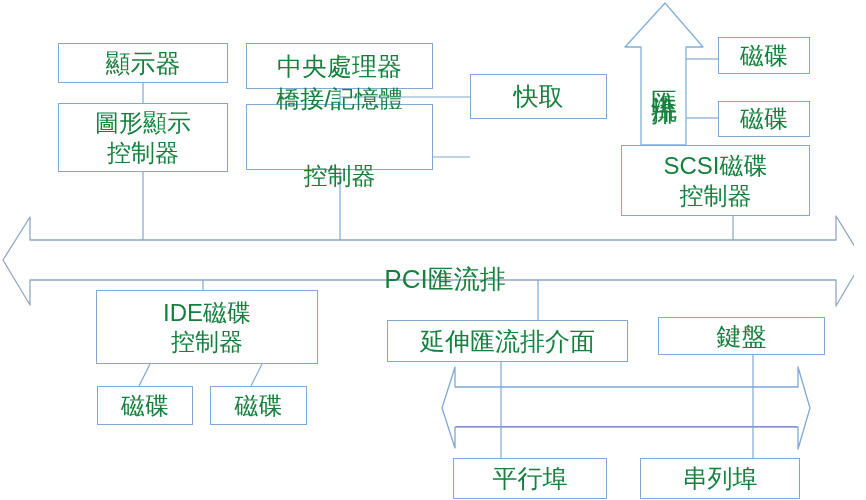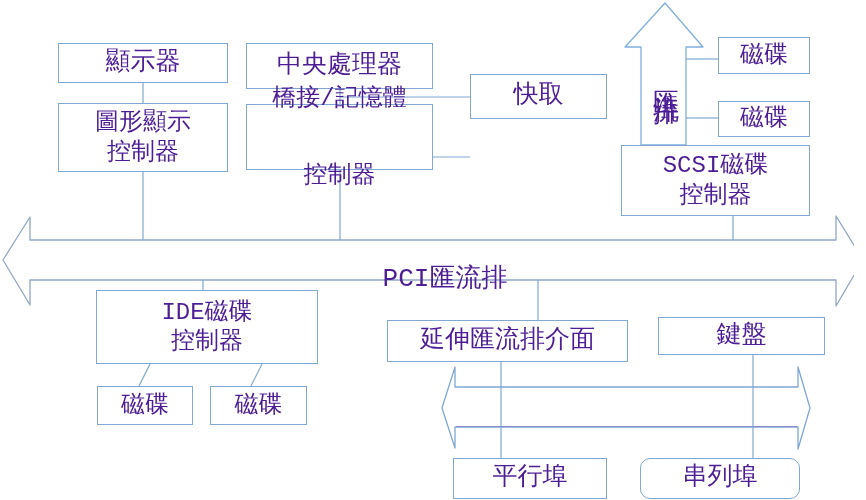--- a/index.html
+++ b/index.html
@@ -1,18 +1,18 @@
 <!DOCTYPE html>
 <html><head>
 <meta charset="utf-8">
 <style>
   html,body{margin:0;padding:0;background:#ffffff;}
   #stage{
     position:relative;width:854px;height:500px;background:#ffffff;overflow:hidden;
-    font-family:Liberation Mono, monospace;color:#4c1d95;
+    font-family:Liberation Sans, sans-serif;color:#15803d;
   }
   #wires{position:absolute;left:0;top:0;z-index:1;}
   .node{
     position:absolute;z-index:2;box-sizing:border-box;
     border:1px solid #7fa8d4;background:#ffffff;
     display:flex;flex-direction:column;align-items:center;justify-content:center;
     font-size:25px;line-height:1.22;text-align:center;white-space:nowrap;
   }
   .node.two{font-size:24px;}
   .buslabel{
@@ -111,21 +111,21 @@
   </div>
 
   <div class="node" style="left:453px;top:458px;width:154px;height:41px;">
     <div>平行埠</div>
   </div>
 
   <div class="node" style="left:658px;top:317px;width:167px;height:38px;">
     <div>鍵盤</div>
   </div>
 
-  <div class="node" style="left:640px;top:458px;width:160px;height:41px;border-radius:10px;">
+  <div class="node" style="left:640px;top:458px;width:160px;height:41px;">
     <div>串列埠</div>
   </div>
 
   <div class="buslabel" style="left:360px;top:248px;width:170px;margin-top:17px;">PCI匯流排</div>
 
   <div class="buslabel vertical" style="left:650px;top:26px;height:100px;">匯流排</div>
 
 
 </div>
 

